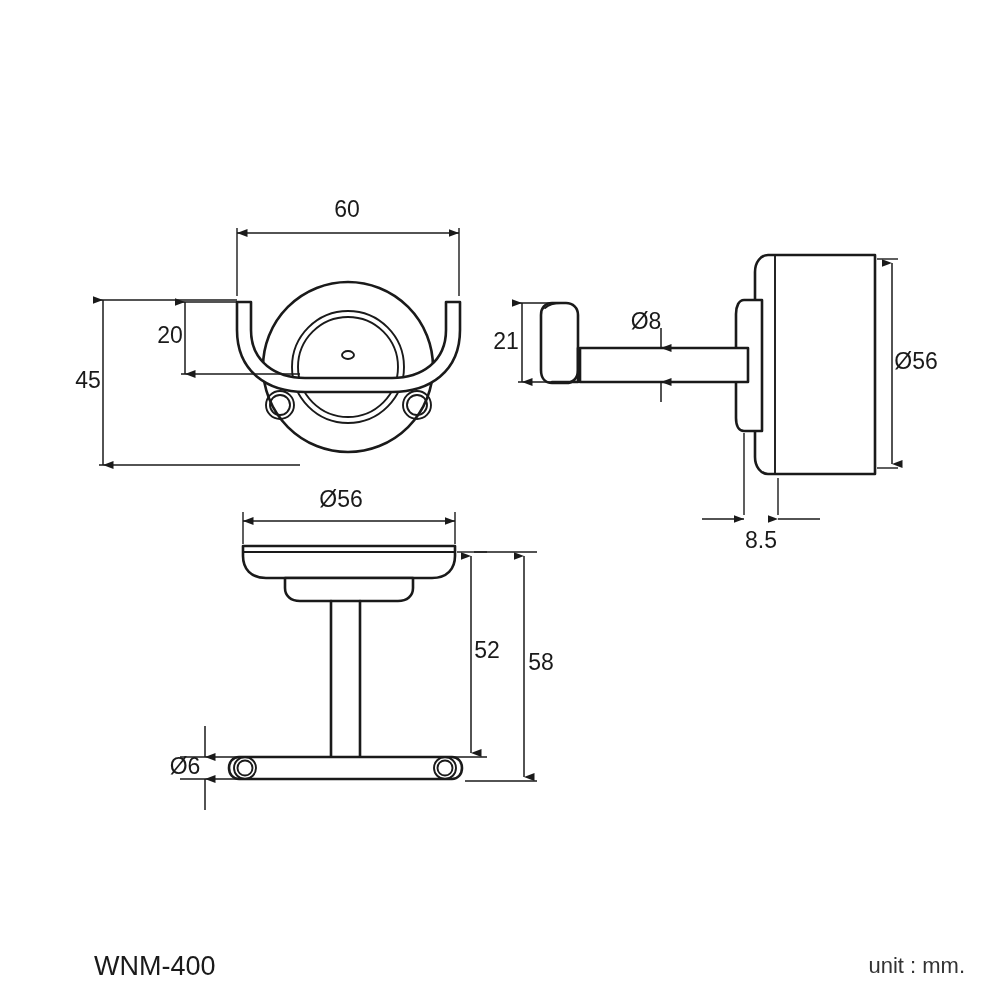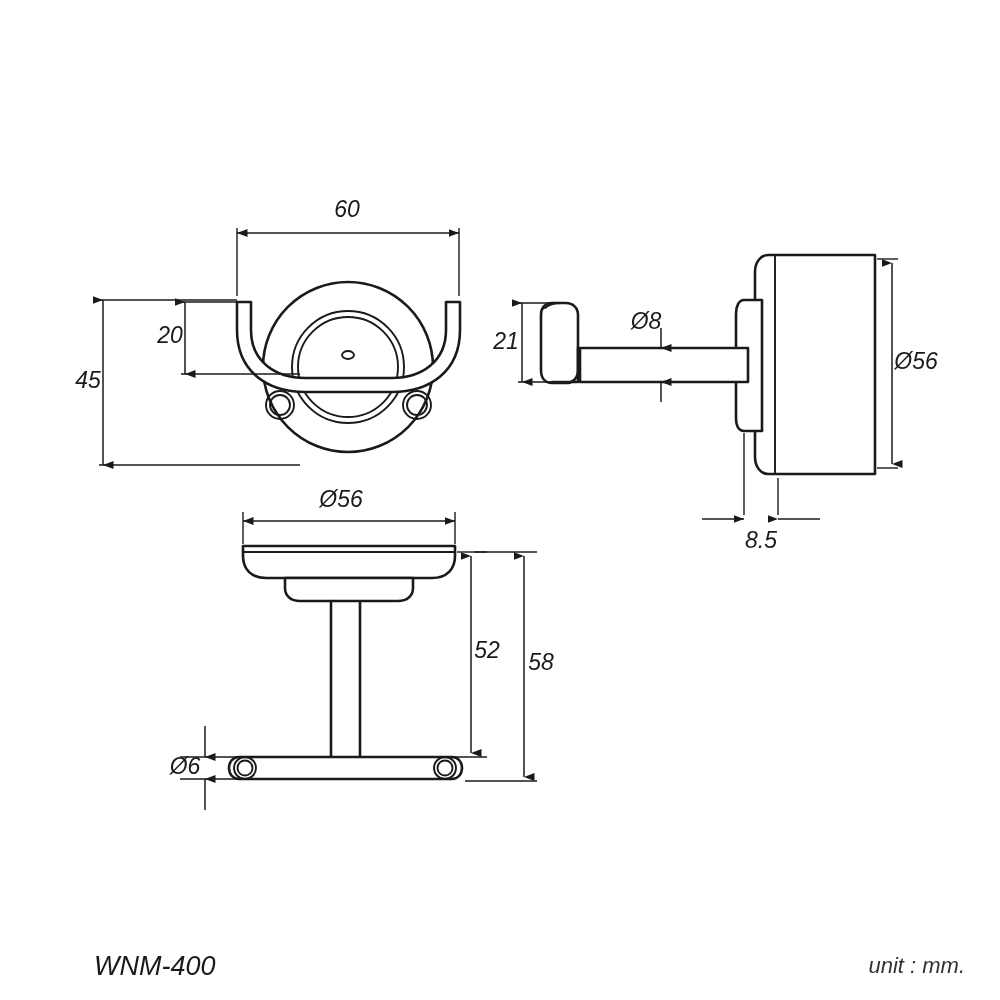--- a/index.html
+++ b/index.html
@@ -15,21 +15,20 @@
     color: #1a1a1a;
     position: relative;
     overflow: hidden;
   }
   #drawing-root {
     position: absolute;
     left: 0;
     top: 0;
     width: 864px;
     height: 1000px;
-    font-style: italic;
   }
   svg#tech-drawing {
     display: block;
     width: 1000px;
     height: 1000px;
   }
   .obj {
     fill: none;
     stroke: #1a1a1a;
     stroke-width: 2.6;

